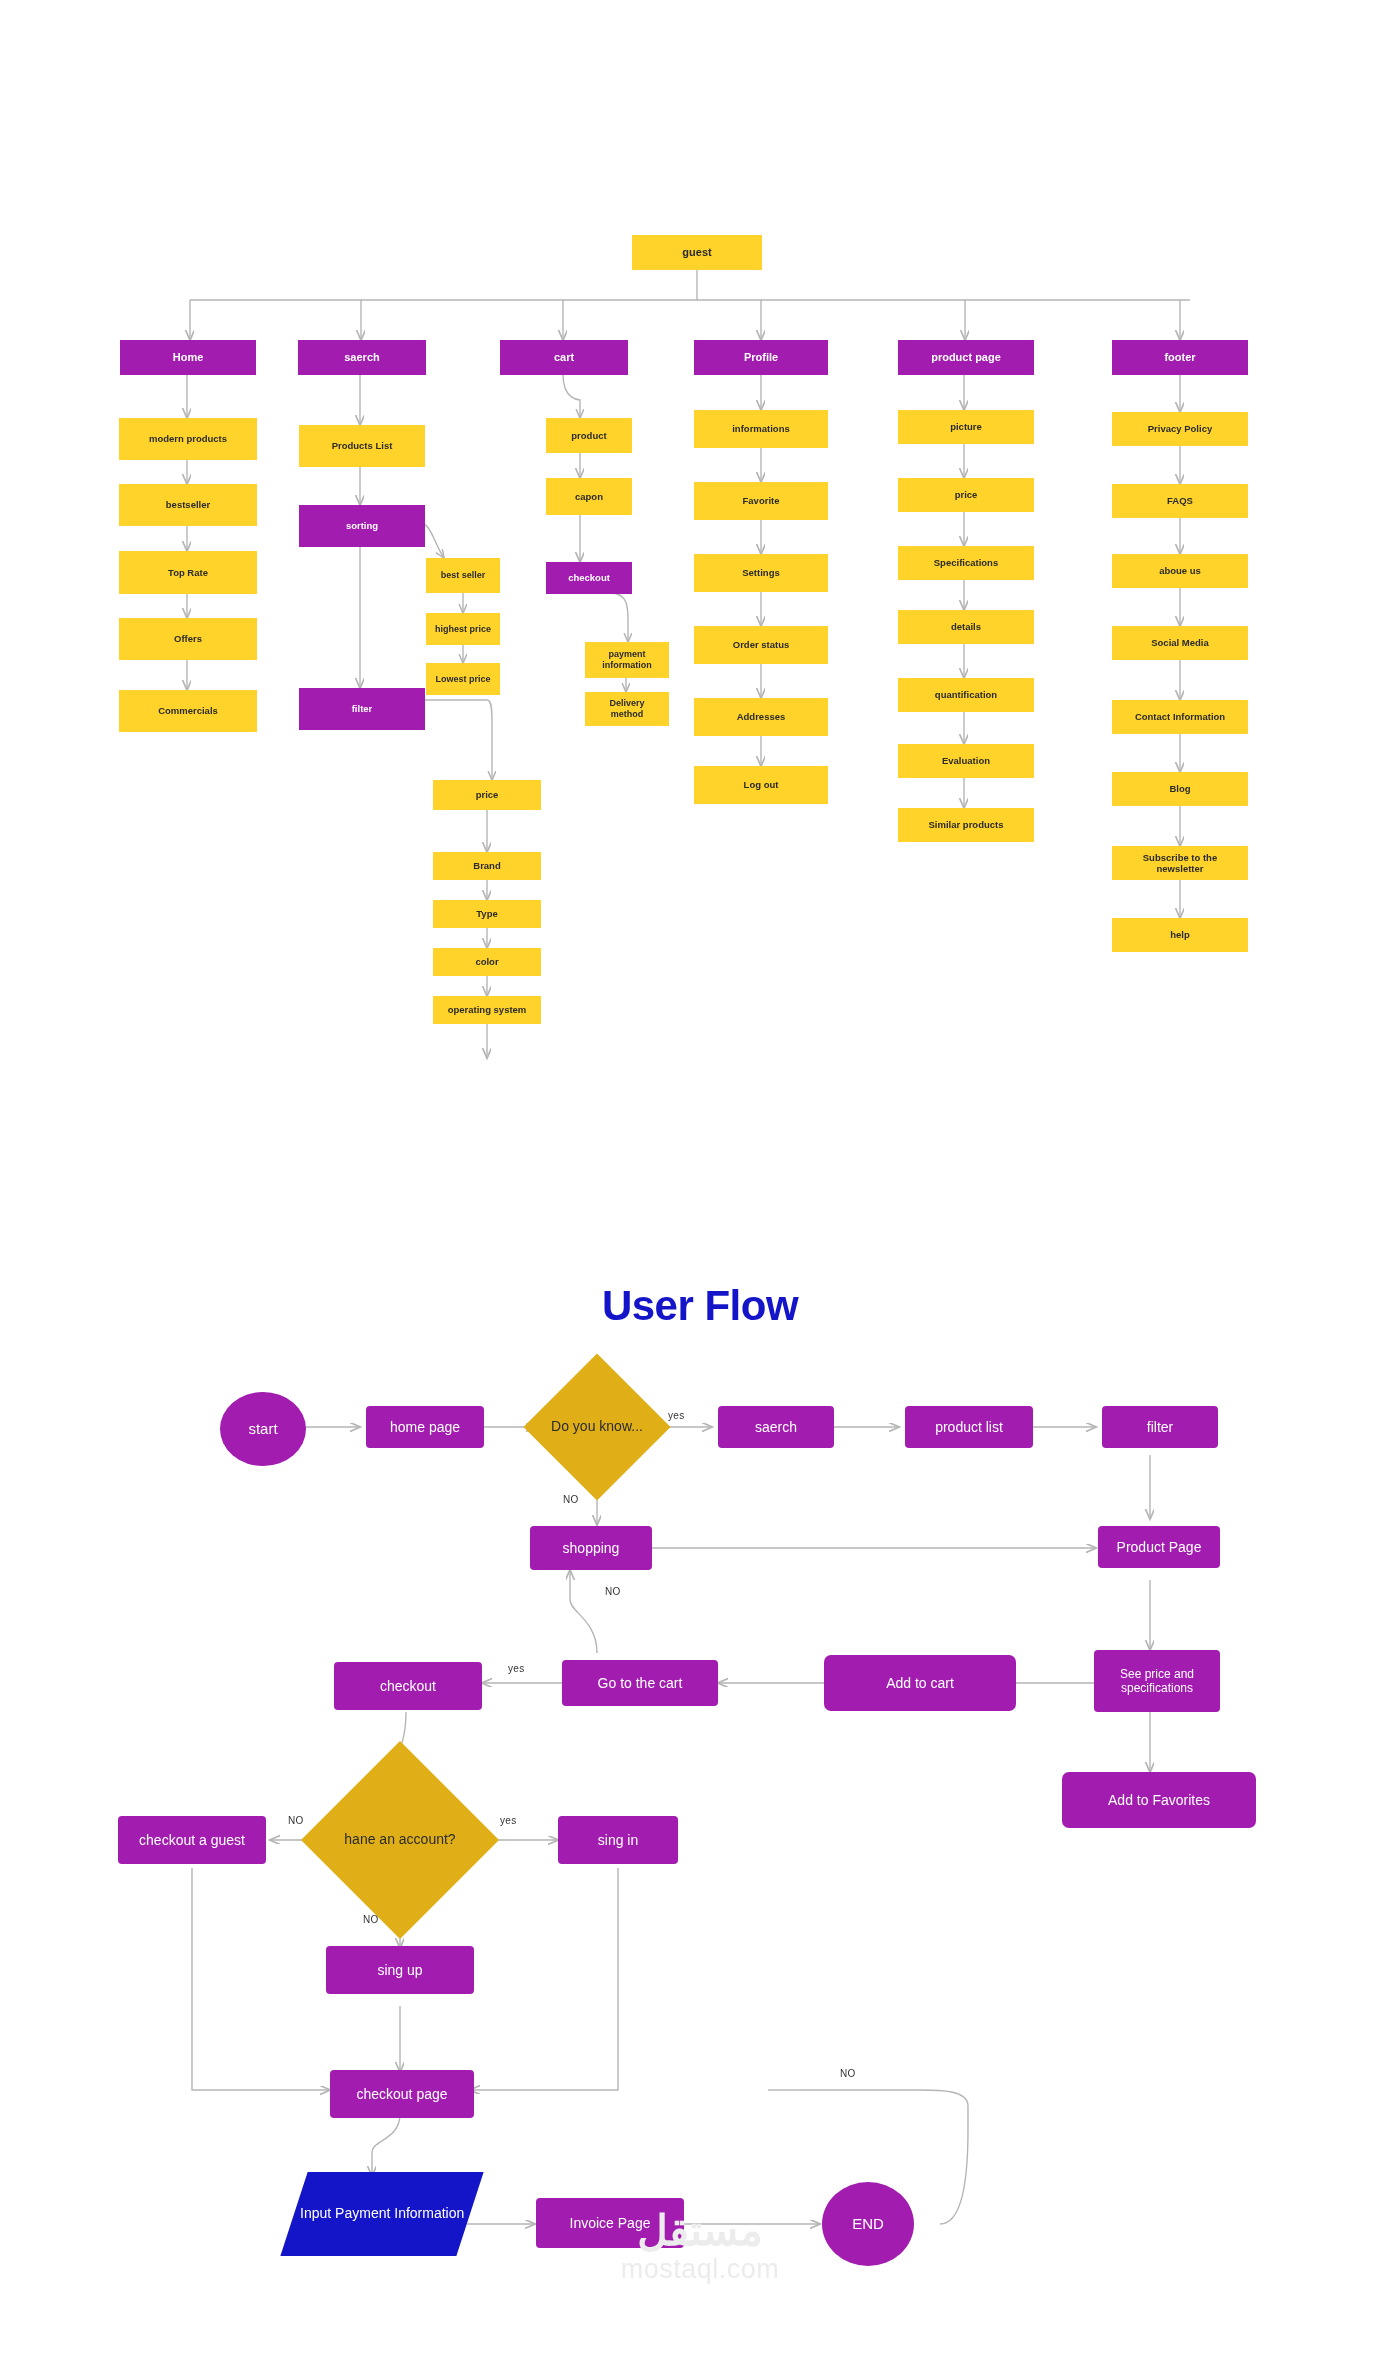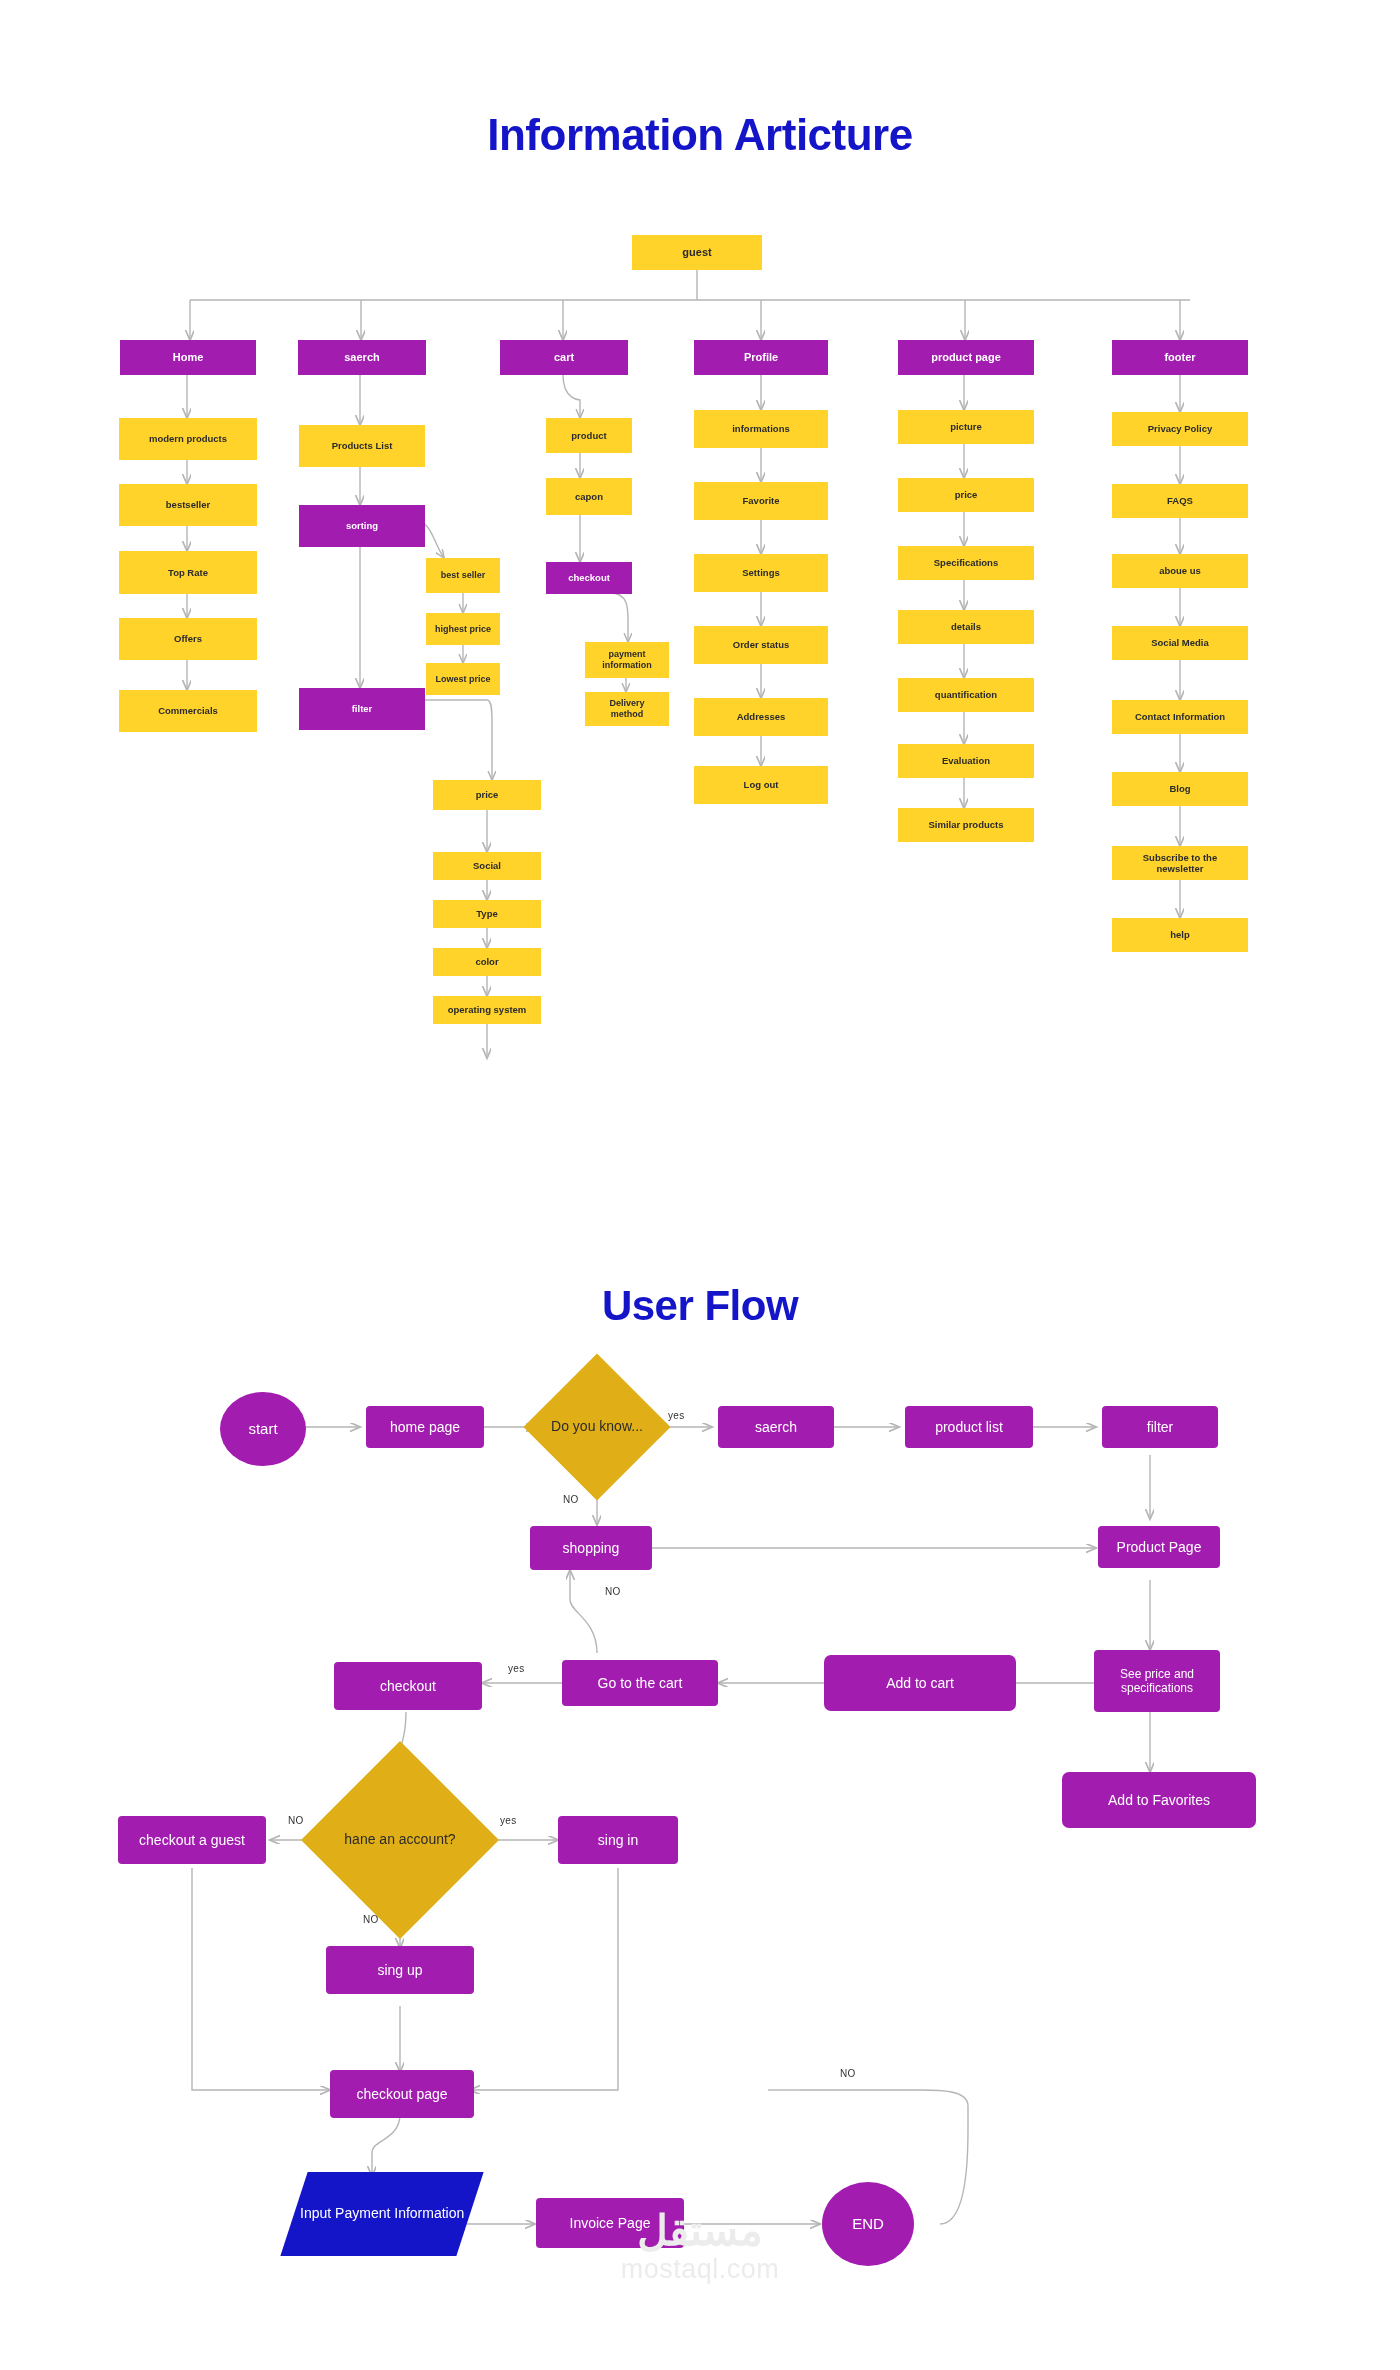--- a/index.html
+++ b/index.html
@@ -184,21 +184,20 @@
 
       <path d="M467,2224 L535,2224"></path>
 
       <path d="M680,2224 L820,2224"></path>
 
       <path d="M940,2224 C968,2224 968,2150 968,2130 L968,2106 C968,2090 940,2090 920,2090 L800,2090" marker-end="none"></path>
       <path d="M800,2090 C780,2090 780,2090 768,2090" marker-end="none"></path>
     </g>
   </svg>
 
-  <div class="title" id="ia-title">Information Articture</div>
   <div class="title" id="uf-title">User Flow</div>
 
   <div class="node yellow ia-root" style="left:632px;top:235px;width:130px;height:35px;">guest</div>
 
   <div class="node blue ia-l1" style="left:120px;top:340px;width:136px;height:35px;">Home</div>
   <div class="node yellow ia-leaf" style="left:119px;top:418px;width:138px;height:42px;">modern products</div>
   <div class="node yellow ia-leaf" style="left:119px;top:484px;width:138px;height:42px;">bestseller</div>
   <div class="node yellow ia-leaf" style="left:119px;top:551px;width:138px;height:43px;">Top Rate</div>
   <div class="node yellow ia-leaf" style="left:119px;top:618px;width:138px;height:42px;">Offers</div>
   <div class="node yellow ia-leaf" style="left:119px;top:690px;width:138px;height:42px;">Commercials</div>
@@ -206,21 +205,21 @@
   <div class="node blue ia-l1" style="left:298px;top:340px;width:128px;height:35px;">saerch</div>
   <div class="node yellow ia-leaf" style="left:299px;top:425px;width:126px;height:42px;">Products List</div>
   <div class="node blue ia-leaf" style="left:299px;top:505px;width:126px;height:42px;">sorting</div>
   <div class="node blue ia-leaf" style="left:299px;top:688px;width:126px;height:42px;">filter</div>
 
   <div class="node yellow ia-sub" style="left:426px;top:558px;width:74px;height:35px;">best seller</div>
   <div class="node yellow ia-sub" style="left:426px;top:613px;width:74px;height:32px;padding:0 6px;">highest price</div>
   <div class="node yellow ia-sub" style="left:426px;top:663px;width:74px;height:32px;padding:0 6px;">Lowest price</div>
 
   <div class="node yellow ia-leaf" style="left:433px;top:780px;width:108px;height:30px;">price</div>
-  <div class="node yellow ia-leaf" style="left:433px;top:852px;width:108px;height:28px;">Social</div>
+  <div class="node yellow ia-leaf" style="left:433px;top:852px;width:108px;height:28px;">Brand</div>
   <div class="node yellow ia-leaf" style="left:433px;top:900px;width:108px;height:28px;">Type</div>
   <div class="node yellow ia-leaf" style="left:433px;top:948px;width:108px;height:28px;">color</div>
   <div class="node yellow ia-leaf" style="left:433px;top:996px;width:108px;height:28px;">operating system</div>
 
   <div class="node blue ia-l1" style="left:500px;top:340px;width:128px;height:35px;">cart</div>
   <div class="node yellow ia-leaf" style="left:546px;top:418px;width:86px;height:35px;">product</div>
   <div class="node yellow ia-leaf" style="left:546px;top:478px;width:86px;height:37px;">capon</div>
   <div class="node blue ia-leaf" style="left:546px;top:562px;width:86px;height:32px;">checkout</div>
   <div class="node yellow ia-sub" style="left:585px;top:642px;width:84px;height:36px;padding:0 4px;">payment information</div>
   <div class="node yellow ia-sub" style="left:585px;top:692px;width:84px;height:34px;padding:0 16px;">Delivery method</div>

